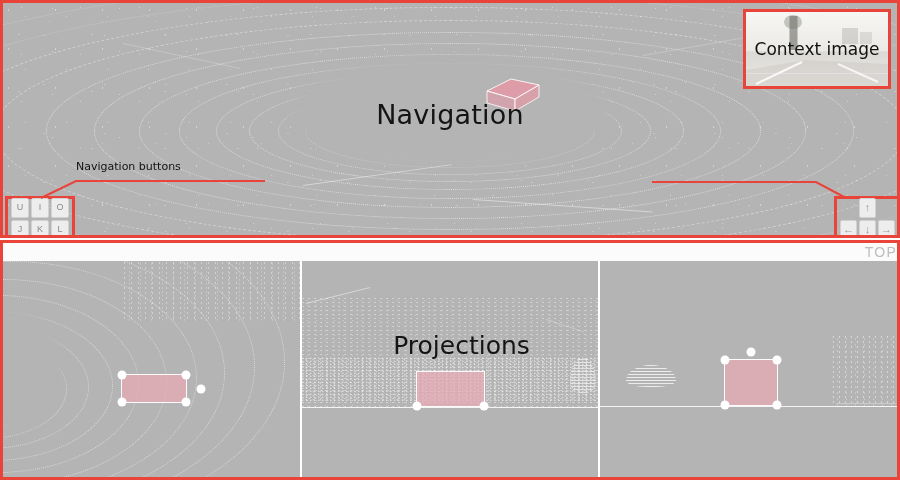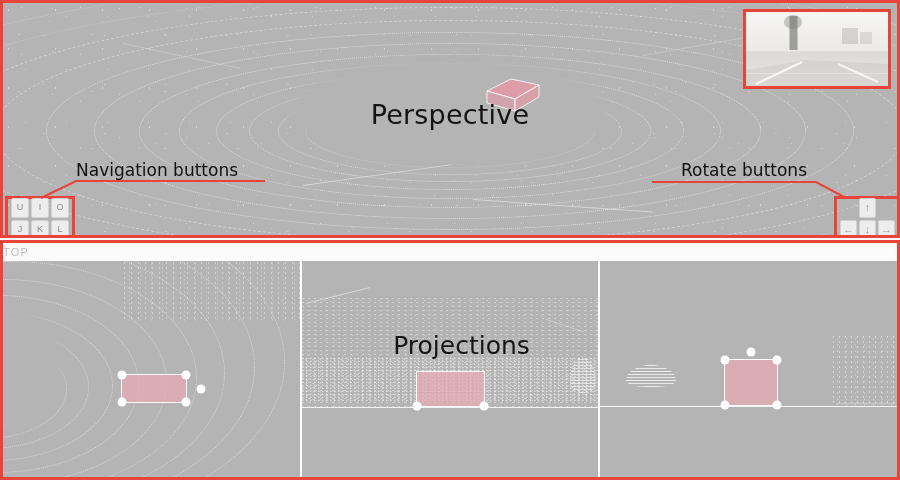--- a/index.html
+++ b/index.html
@@ -107,36 +107,36 @@
     font-size:9px;color:#8a8a8a;line-height:1;
     font-family:"Liberation Sans", sans-serif;
   }
   .key.blank{background:transparent;border-color:transparent;}
   .key.arrow{font-size:11px;color:#9a9a9a;}
 
   #nav-pad{left:2px;top:193px;width:70px;height:45px;}
   #rot-pad{left:831px;top:193px;width:67px;height:45px;}
 
   
-  .callout{position:absolute;font-size:17px;color:#111;white-space:nowrap;}
+  .callout{position:absolute;font-size:11px;color:#111;white-space:nowrap;}
   .leader{position:absolute;pointer-events:none;}
   .leader svg{display:block;overflow:visible;}
 
   
   .proj-wrap{
     position:absolute;left:0;top:240px;width:900px;height:240px;
     box-sizing:border-box;border:3px solid #e8443a;
     background:#fbfbfb;overflow:hidden;
   }
   .proj-head{
     position:absolute;left:0;right:0;top:0;height:18px;display:flex;
     background:#fbfbfb;
   }
   .proj-head > div{
-    flex:1;text-align:left;font-size:11px;color:#bdbdbd;
+    flex:1;text-align:right;font-size:14px;color:#bdbdbd;
     letter-spacing:1.2px;line-height:18px;
     font-family:"Liberation Sans", sans-serif;
   }
   .proj-row{
     position:absolute;left:0;right:0;top:18px;bottom:0;display:flex;
   }
   .panel{
     position:relative;flex:1;background:#b4b4b4;overflow:hidden;
     border-right:2px solid #ffffff;
   }
@@ -218,33 +218,34 @@
     </div>
 
     <div class="cuboid">
       <svg width="56" height="38" viewBox="0 0 56 38">
         <polygon points="2,14 26,2 54,8 30,22" fill="rgba(233,150,165,.80)" stroke="rgba(255,255,255,.85)" stroke-width="1"></polygon>
         <polygon points="2,14 30,22 30,34 2,26" fill="rgba(233,150,165,.55)" stroke="rgba(255,255,255,.8)" stroke-width="1"></polygon>
         <polygon points="30,22 54,8 54,20 30,34" fill="rgba(233,150,165,.65)" stroke="rgba(255,255,255,.8)" stroke-width="1"></polygon>
       </svg>
     </div>
 
-    <div class="persp-label">Perspective</div>
+    <div class="persp-label">Navigation</div>
 
     <div class="ctx">
       <div class="ctx-photo"></div>
       <svg class="ctx-shapes" width="142" height="74" viewBox="0 0 142 74">
         <rect x="44" y="4" width="7" height="34" fill="rgba(110,112,105,.45)"></rect>
         <ellipse cx="47" cy="10" rx="9" ry="7" fill="rgba(120,125,112,.40)"></ellipse>
         <rect x="96" y="16" width="16" height="16" fill="rgba(175,175,170,.45)"></rect>
         <rect x="114" y="20" width="12" height="12" fill="rgba(185,185,180,.40)"></rect>
         <path d="M0 58 L60 48 L142 52 L142 74 L0 74 Z" fill="rgba(205,203,199,.55)"></path>
         <path d="M10 72 L56 50" stroke="rgba(255,255,255,.85)" stroke-width="2" fill="none"></path>
         <path d="M132 70 L92 52" stroke="rgba(255,255,255,.75)" stroke-width="2" fill="none"></path>
       </svg>
+      <div class="ctx-label">Context image</div>
     </div>
 
     <div class="pad" id="nav-pad">
       <div class="pad-row">
         <div class="key">U</div>
         <div class="key">I</div>
         <div class="key">O</div>
       </div>
       <div class="pad-row">
         <div class="key">J</div>
@@ -267,21 +268,20 @@
     </div>
   </div>
 
   <div class="callout" style="left:76px;top:160px;">Navigation buttons</div>
   <div class="leader" style="left:40px;top:178px;">
     <svg width="225" height="22" viewBox="0 0 225 22">
       <path d="M225 3 L36 3 L1 20" stroke="#e8443a" stroke-width="2" fill="none"></path>
     </svg>
   </div>
 
-  <div class="callout" style="left:681px;top:160px;">Rotate buttons</div>
   <div class="leader" style="left:652px;top:178px;">
     <svg width="196" height="22" viewBox="0 0 196 22">
       <path d="M0 4 L164 4 L194 20" stroke="#e8443a" stroke-width="2" fill="none"></path>
     </svg>
   </div>
 
   <div class="proj-wrap">
 
     <div class="proj-head">
       <div>TOP</div>

